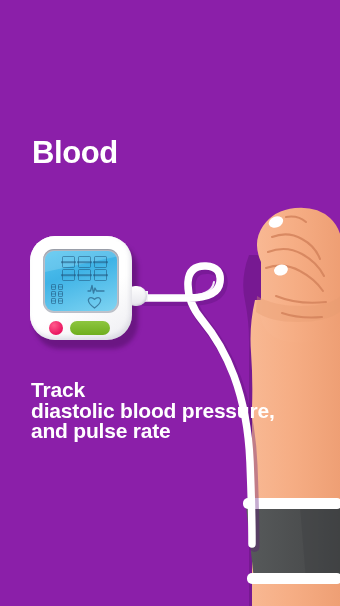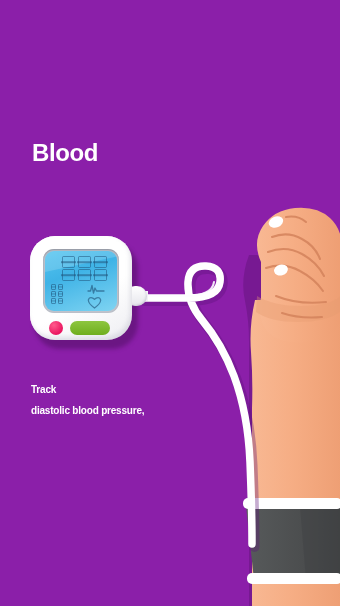--- a/index.html
+++ b/index.html
@@ -17,35 +17,35 @@
     -webkit-font-smoothing: antialiased;
   }
 
   
   #title {
     position: absolute;
     left: 32px;
     top: 136px;
     width: 210px;
     color: #FFFFFF;
-    font-size: 24px;
+    font-size: 31px;
     line-height: 33px;
     font-weight: bold;
     letter-spacing: -0.4px;
   }
   #title .ln { display: block; }
 
   
   #desc {
     position: absolute;
     left: 31px;
     top: 380px;
     width: 240px;
     color: #FFFFFF;
-    font-size: 10px;
+    font-size: 21px;
     line-height: 20.5px;
     font-weight: bold;
     letter-spacing: -0.2px;
     z-index: 12;
   }
   #desc .ln { display: block; white-space: nowrap; }
 
   
   #arm-group {
     position: absolute;
@@ -352,15 +352,16 @@
     </div>
   </div>
 
   <div id="title">
     <span class="ln">Blood</span>
   </div>
 
   <div id="desc">
     <span class="ln">Track</span>
     <span class="ln">diastolic blood pressure,</span>
+    <span class="ln">and pulse rate</span>
   </div>
 
 </div>
 
 </body></html>

